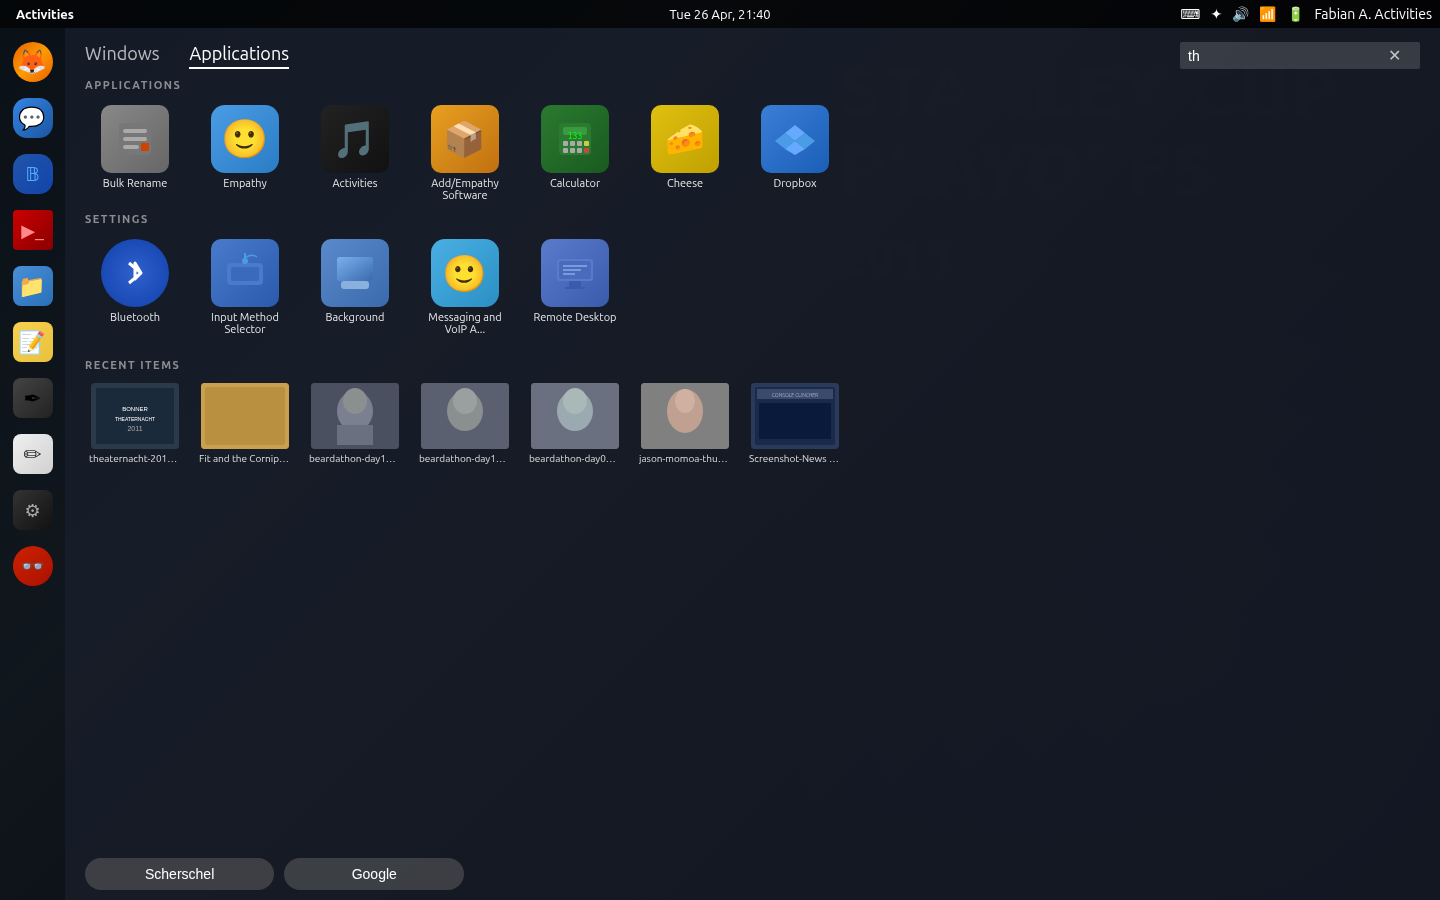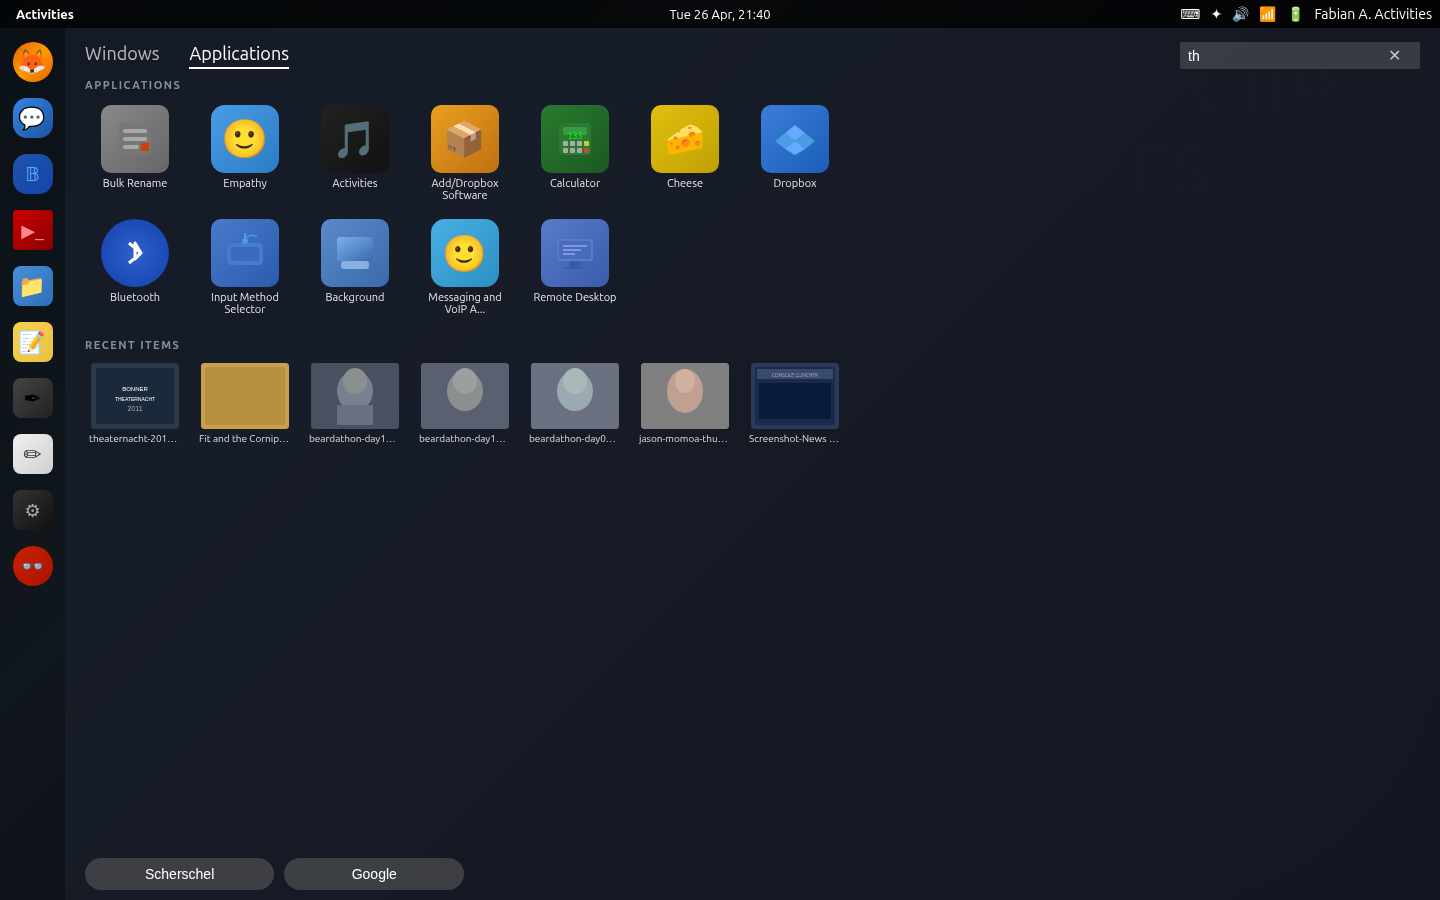--- a/index.html
+++ b/index.html
@@ -409,21 +409,21 @@
           <div class="app-icon-box app-rhythmbox">
             <span style="font-size:36px;">🎵</span>
           </div>
           <span class="app-label">Activities</span>
         </div>
 
         <div class="app-item">
           <div class="app-icon-box app-addremove">
             <span style="font-size:34px;">📦</span>
           </div>
-          <span class="app-label">Add/Dropbox Software</span>
+          <span class="app-label">Add/Empathy Software</span>
         </div>
 
         <div class="app-item">
           <div class="app-icon-box app-calculator">
             <svg width="44" height="44" viewBox="0 0 44 44">
                 <rect x="6" y="6" width="32" height="32" rx="4" fill="#2a7a30"></rect>
                 <rect x="10" y="10" width="24" height="8" rx="2" fill="#3a9a40"></rect>
                 <text x="22" y="22" text-anchor="middle" fill="#00ff00" font-size="8" font-family="monospace">133</text>
                 <rect x="10" y="24" width="5" height="5" rx="1" fill="#aaa"></rect>
                 <rect x="17" y="24" width="5" height="5" rx="1" fill="#aaa"></rect>
@@ -455,20 +455,21 @@
                 <polygon points="12,32 22,24 32,32 22,38" fill="#6af"></polygon>
               </svg>
           </div>
           <span class="app-label">Dropbox</span>
         </div>
 
       </div>
     </div>
 
     <div class="settings-section">
+      <div class="section-title">SETTINGS</div>
       <div class="app-grid">
 
         <div class="app-item">
           <div class="app-icon-box" style="background:radial-gradient(circle,#3060cc,#1040aa);border-radius:50%;">
             <svg width="44" height="44" viewBox="0 0 44 44">
                 <circle cx="22" cy="22" r="20" fill="none"></circle>
                 <path d="M16,12 L28,22 L22,28 L22,12 L28,22 L16,32" stroke="white" stroke-width="3" fill="none" stroke-linejoin="round"></path>
               </svg>
           </div>
           <span class="app-label">Bluetooth</span>

